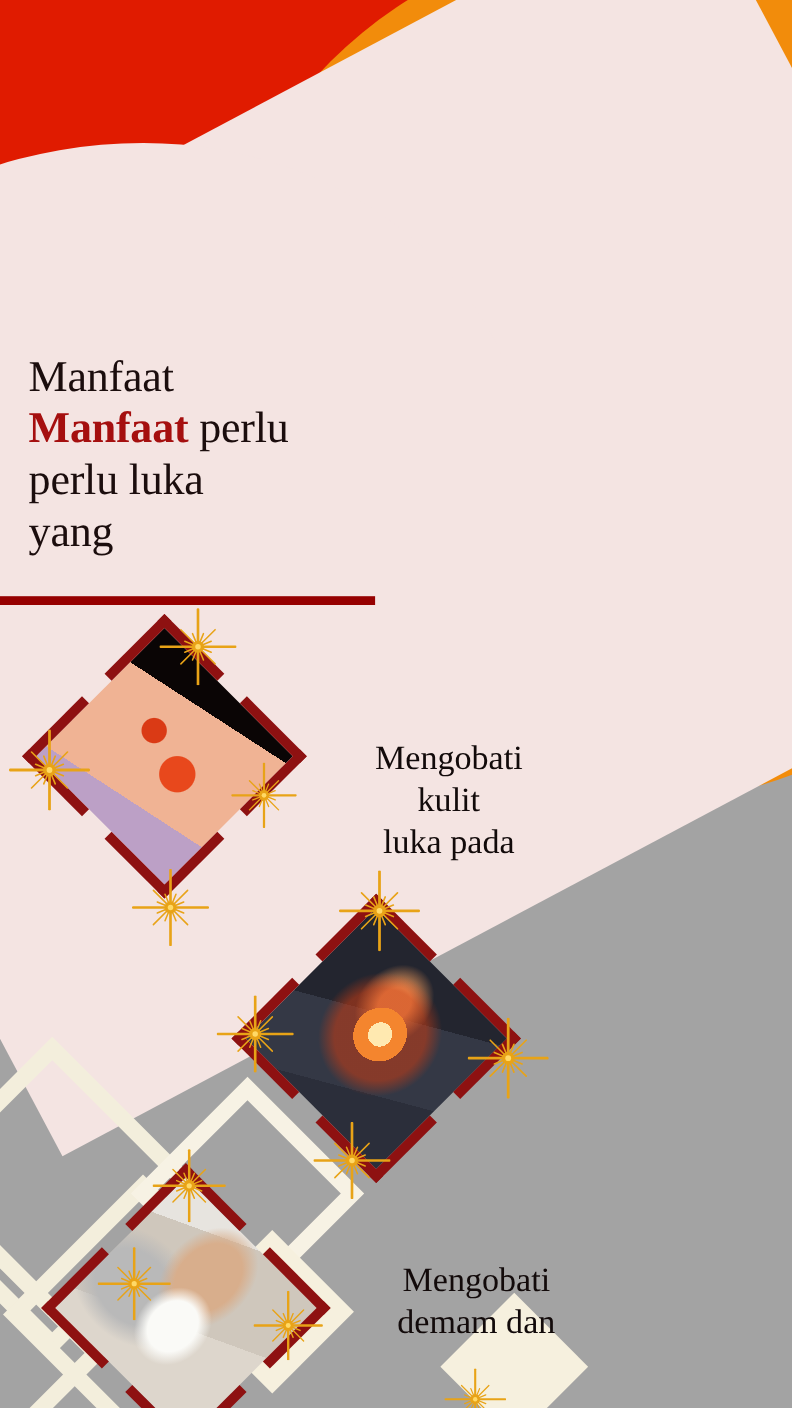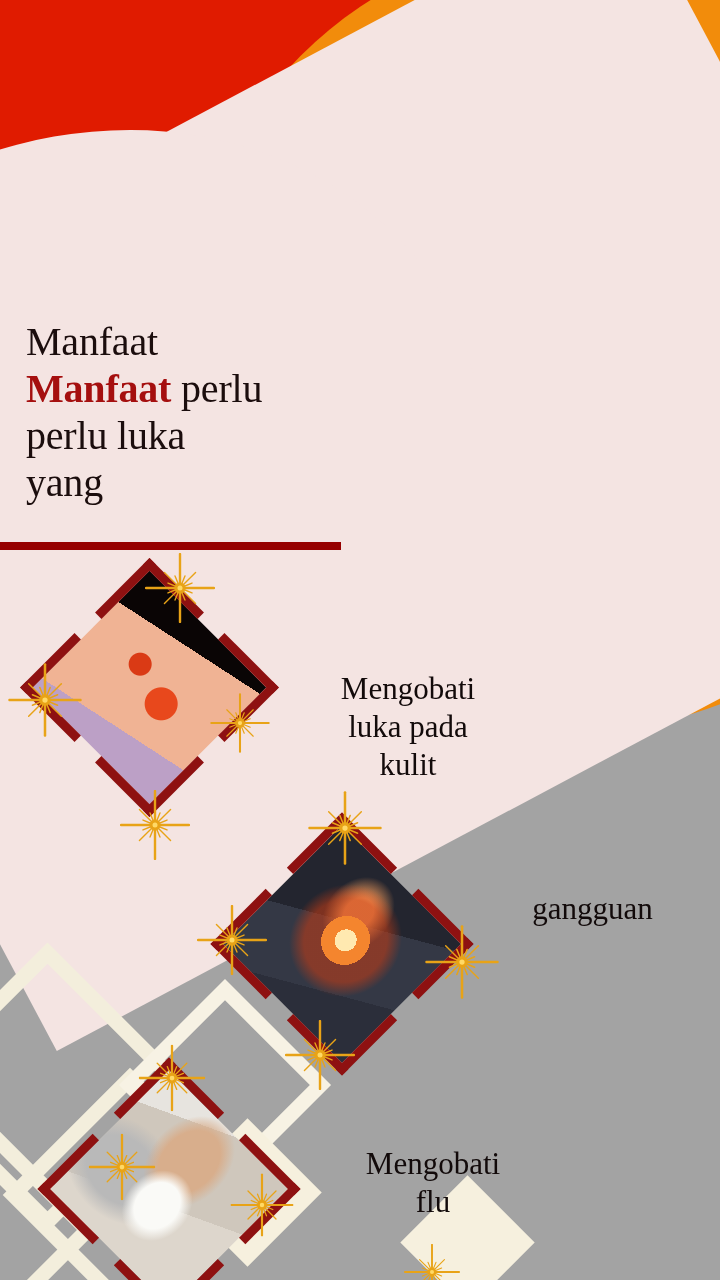--- a/index.html
+++ b/index.html
@@ -186,61 +186,60 @@
         <i class="b a"></i>
           <i class="b b2"></i>
         <i class="l a"></i>
           <i class="l b2"></i>
         <i class="r a"></i>
           <i class="r b2"></i>
       </div>
     </div>
     <div class="caption" style="left:296px;top:670px;width:224px;">
       <div>Mengobati</div>
+      <div>kulit</div>
       <div>luka pada</div>
-      <div>kulit</div>
     </div>
   </div>
 
   <div class="item">
     <div class="photo-wrap" style="left:258px;top:860px;width:168px;height:168px;">
       <div class="diamond ph-stomach"></div>
       <div class="frame">
         <i class="t a"></i>
           <i class="t b2"></i>
         <i class="b a"></i>
           <i class="b b2"></i>
         <i class="l a"></i>
           <i class="l b2"></i>
         <i class="r a"></i>
           <i class="r b2"></i>
       </div>
     </div>
     <div class="caption" style="left:470px;top:890px;width:245px;">
-      <div>gangguan</div>
     </div>
   </div>
 
   <div class="item">
     <div class="photo-wrap" style="left:85px;top:1105px;width:168px;height:168px;">
       <div class="diamond ph-flu"></div>
       <div class="frame">
         <i class="t a"></i>
           <i class="t b2"></i>
         <i class="b a"></i>
           <i class="b b2"></i>
         <i class="l a"></i>
           <i class="l b2"></i>
         <i class="r a"></i>
           <i class="r b2"></i>
       </div>
     </div>
     <div class="caption" style="left:310px;top:1145px;width:246px;">
       <div>Mengobati</div>
-      <div>flu</div>
+      <div>demam dan</div>
     </div>
   </div>
 
   <div id="sparkles">
       <div class="spark" style="left: 180px; top: 588px; transform: scale(1);"><svg width="70" height="70" viewBox="0 0 70 70">
           <path d="M35 35 L35 1" stroke="#E8A317" stroke-width="2.4" stroke-linecap="round" transform="rotate(0 35 35)"></path>
           <path d="M35 35 L35 22" stroke="#E8A317" stroke-width="1.4" stroke-linecap="round" transform="rotate(22.5 35 35)"></path>
           <path d="M35 35 L35 13" stroke="#E8A317" stroke-width="1.4" stroke-linecap="round" transform="rotate(45 35 35)"></path>
           <path d="M35 35 L35 22" stroke="#E8A317" stroke-width="1.4" stroke-linecap="round" transform="rotate(67.5 35 35)"></path>
           <path d="M35 35 L35 1" stroke="#E8A317" stroke-width="2.4" stroke-linecap="round" transform="rotate(90 35 35)"></path>

